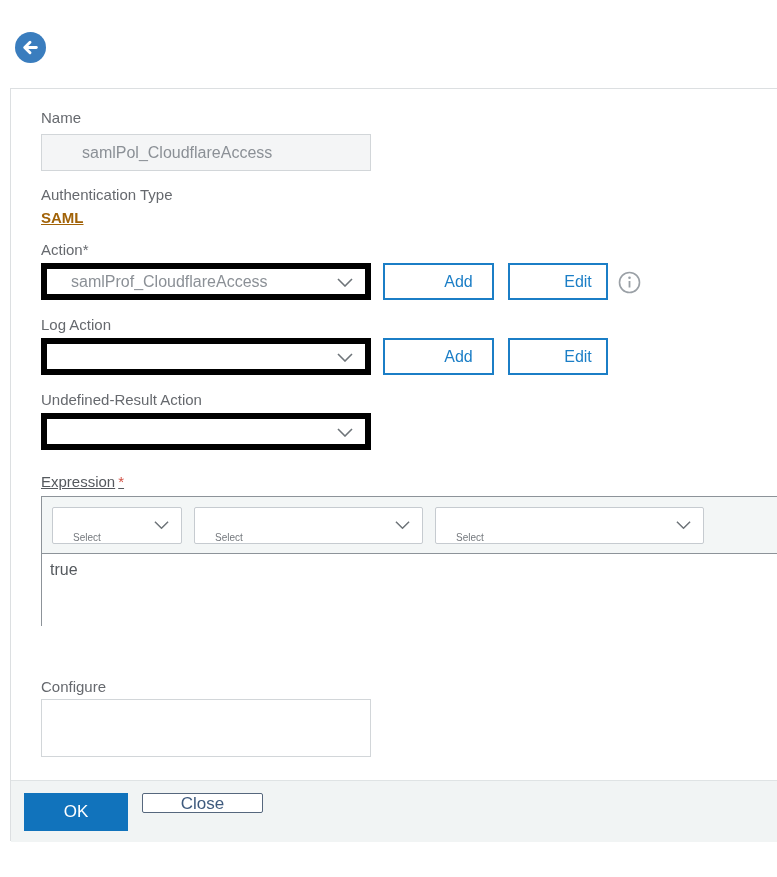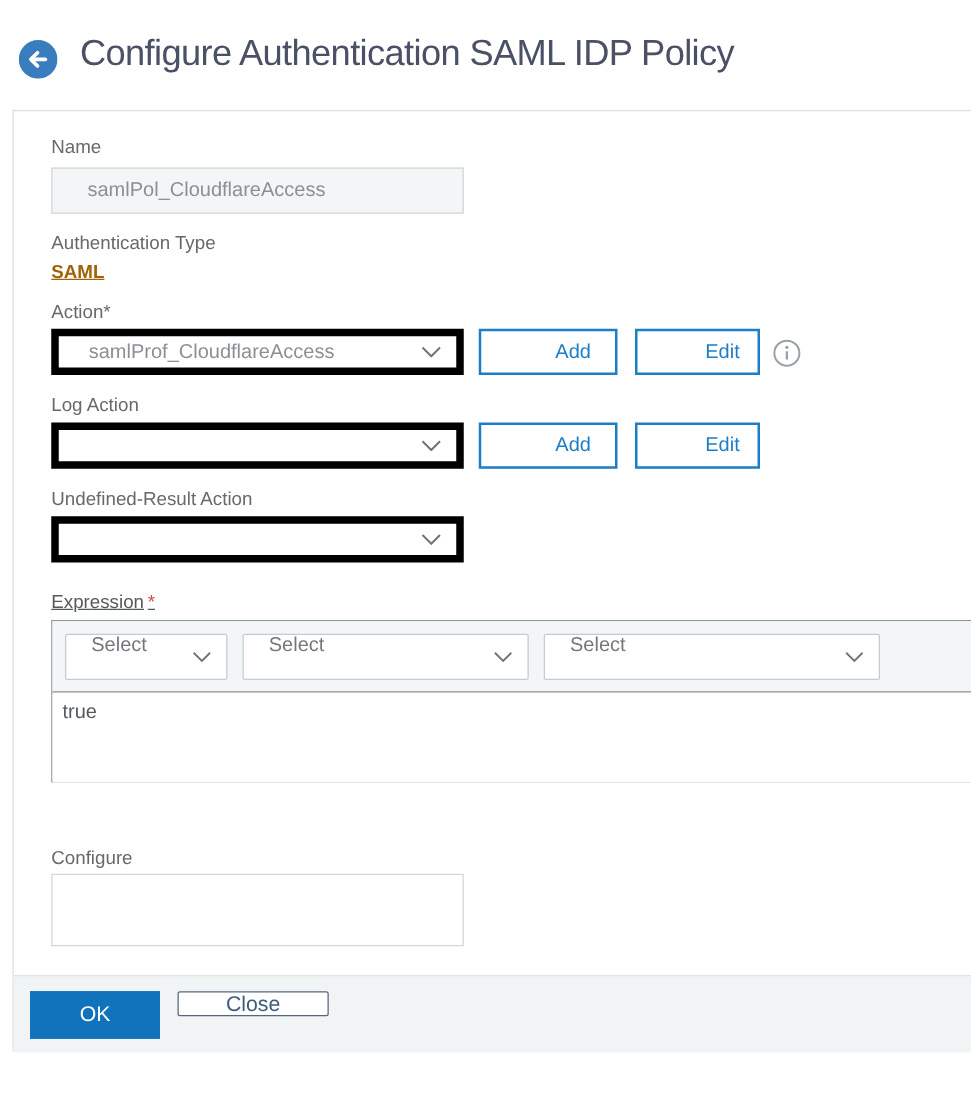--- a/index.html
+++ b/index.html
@@ -19,42 +19,42 @@
   
   .panel {
     position:absolute; left:10px; top:88px; width:790px; height:753px;
     background:#fff; border:1px solid #dcdfe1;
   }
   .label { position:absolute; font-size:15px; color:#66696e; white-space:nowrap; }
   .bold-value { position:absolute; font-size:15px; font-weight:700; color:#a16207;text-decoration:underline; }
   .text-input {
     position:absolute; border:1px solid #d2d6d9; background:#fff;
     font-family:"Liberation Sans", sans-serif; font-size:16px; color:#8b9096;
-    padding:0 10px 0 28px; outline:none;
+    padding:0 10px 0 40px; outline:none;
   }
   .text-input:disabled { background:#f4f5f6; color:#8b9096; }
   .select {
     position:absolute; background:#fff; border:6px solid #000000;
     font-size:16px; color:#8b9096; cursor:pointer;
     display:flex; align-items:center; padding-left:24px;
   }
   .select .chev { position:absolute; right:12px; top:50%; transform:translateY(-50%); }
   .btn-outline {
     position:absolute; background:#fff; border:2px solid #1b7ec6; color:#1b7ec6;
     font-family:"Liberation Sans", sans-serif; font-size:16px; cursor:pointer;
     display:flex; align-items:center; justify-content:center;padding-left:40px;
   }
   .info-btn { position:absolute; width:23px; height:23px; border:none; background:none; padding:0; cursor:pointer; }
   
   .expr-panel { position:absolute; left:30px; top:407px; width:760px; height:130px; border:1px solid #8d9399; background:#fff; }
   .expr-head { position:absolute; left:0; top:0; width:100%; height:57px; background:#f3f6f6; border-bottom:1px solid #8d9399; }
   .expr-select {
     position:absolute; top:10px; height:37px; background:#fff; border:1px solid #c6cbd0;
-    border-radius:2px; font-size:16px; color:#74787d; cursor:pointer;
-    display:flex; align-items:flex-start; padding-left:20px;
+    border-radius:2px; font-size:10px; color:#74787d; cursor:pointer;
+    display:flex; align-items:flex-end; padding-left:20px;
   }
   .expr-select .chev { position:absolute; right:12px; top:50%; transform:translateY(-50%); }
   .expr-body {
     position:absolute; left:0; top:58px; width:100%; height:71px; border:none; resize:none;
     font-family:"Liberation Sans", sans-serif; font-size:16px; color:#55595e;
     padding:6px 8px; outline:none; background:#fff;
   }
   .comments-box {
     position:absolute; left:30px; top:610px; width:330px; height:58px;
     border:1px solid #d2d6d9; resize:none; outline:none;
@@ -83,21 +83,20 @@
 <div class="header">
   <button class="back-btn">
     <span>
       <svg width="31" height="31" viewBox="0 0 32 32">
         <circle cx="16" cy="16" r="16" fill="#3a7dbe"></circle>
         <path d="M22 16 H11" stroke="#fff" stroke-width="3" fill="none" stroke-linecap="round"></path>
         <path d="M15.5 10.5 L10 16 L15.5 21.5" stroke="#fff" stroke-width="3" fill="none" stroke-linecap="round" stroke-linejoin="round"></path>
       </svg>
     </span>
   </button>
-  <h1 class="page-title">Configure Authentication SAML IDP Policy</h1>
 </div>
 
 <div class="panel">
 
   <div class="label" style="left:30px; top:20px;">Name</div>
   <input class="text-input" style="left: 30px; top: 45px; width: 330px; height: 37px;" disabled="" value="samlPol_CloudflareAccess">
 
   <div class="label" style="left:30px; top:97px;">Authentication Type</div>
   <div class="bold-value" style="left:30px; top:120px;">SAML</div>
 

